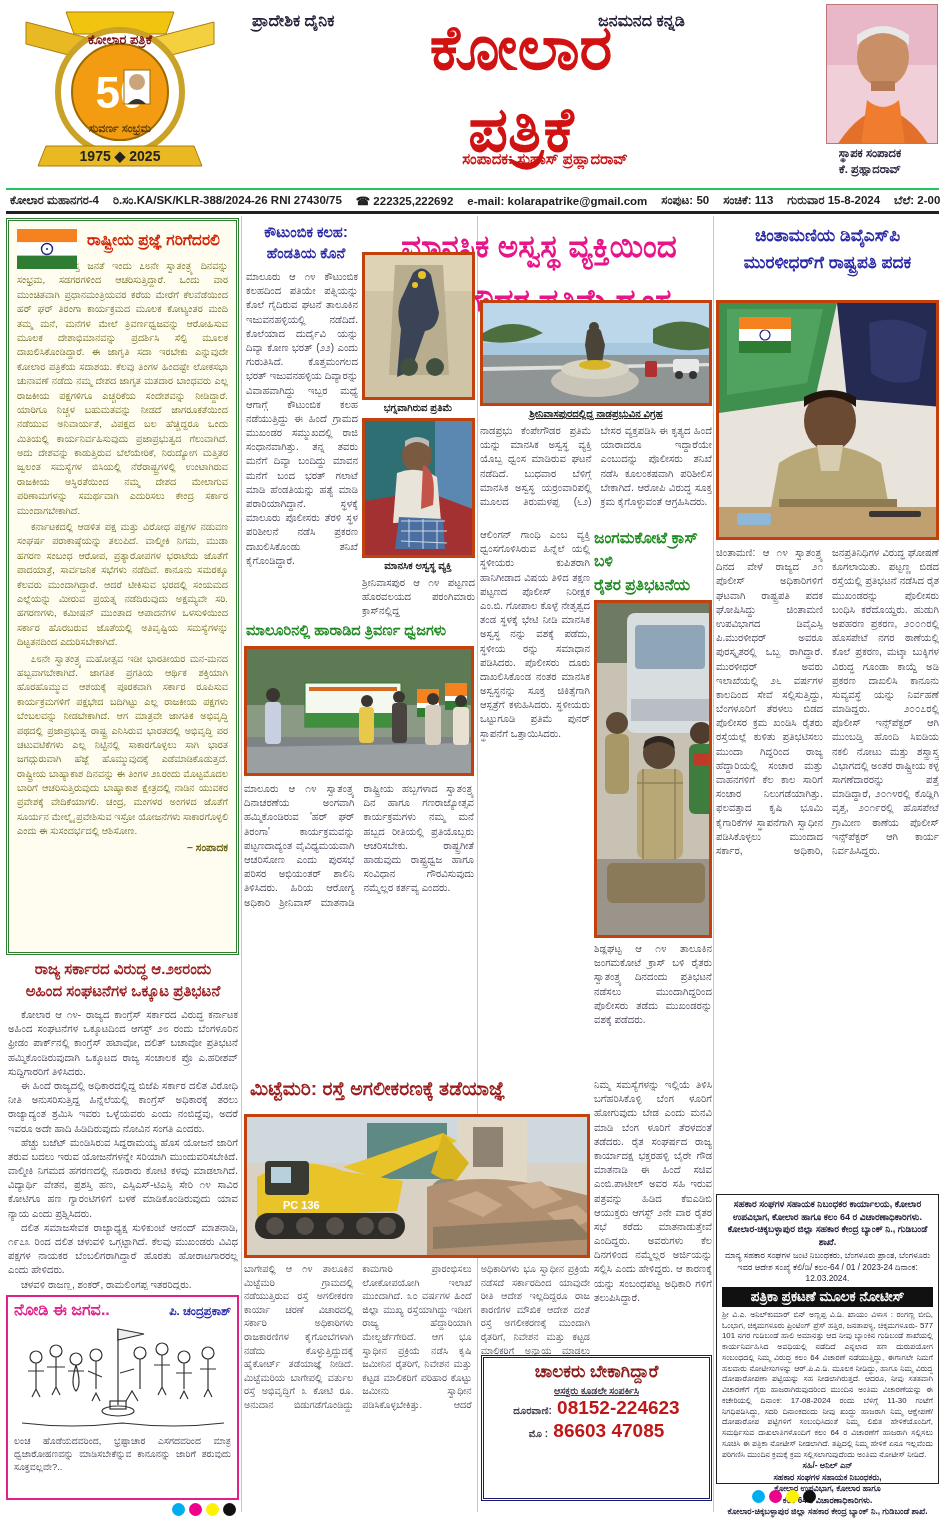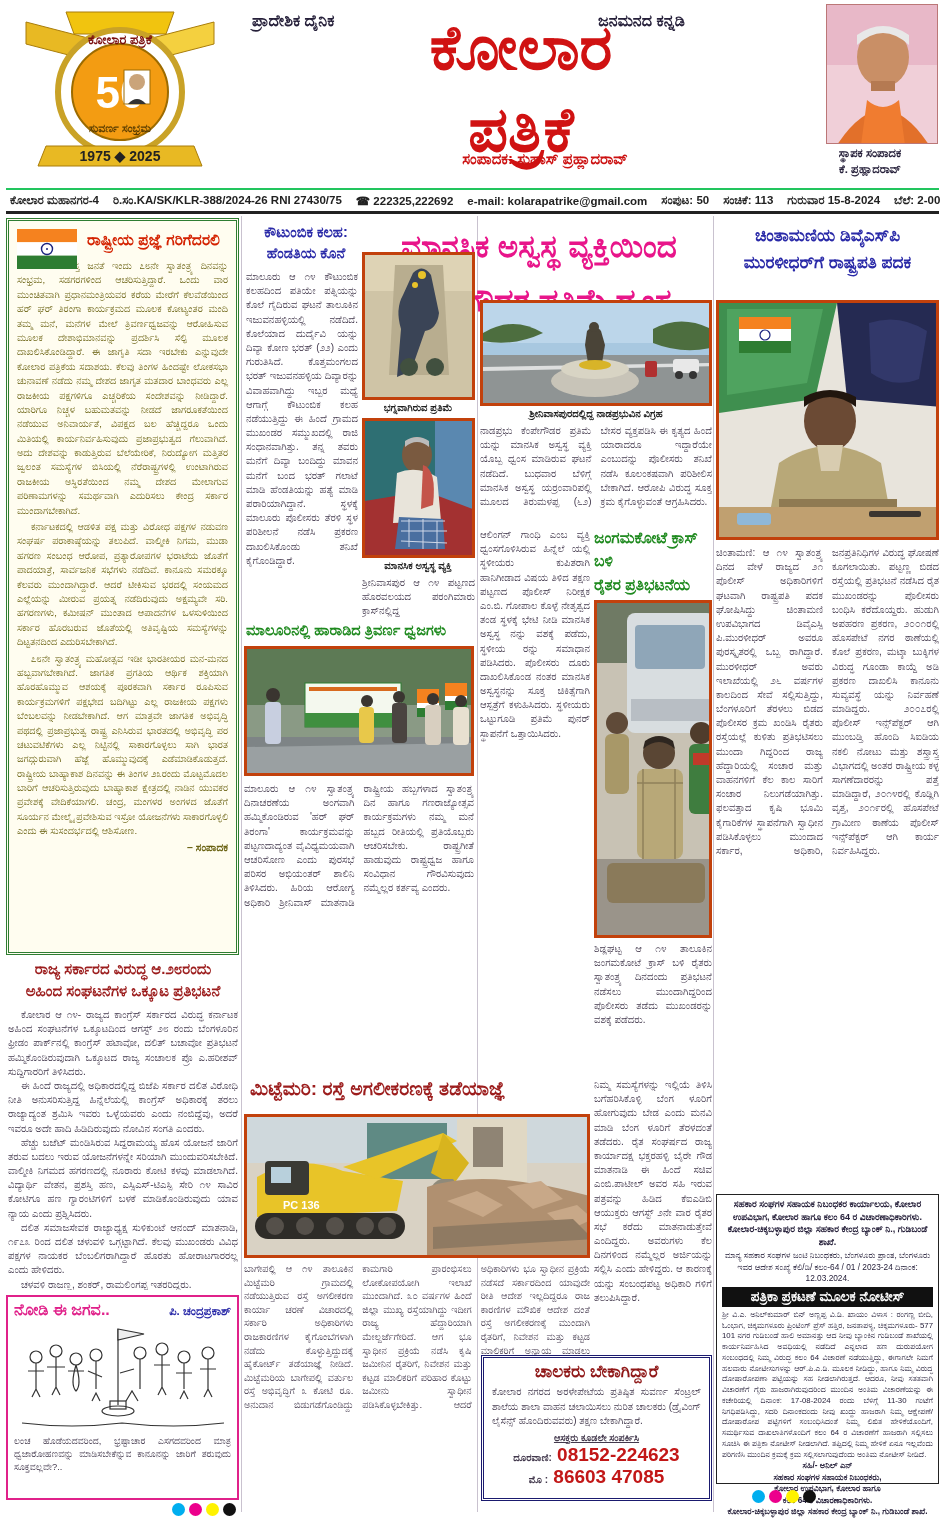--- a/index.html
+++ b/index.html
@@ -287,21 +287,21 @@
     <ellipse cx="112" cy="66" rx="34" ry="10" fill="#d8d4c4"></ellipse>
     <path d="M104 28 q8 -8 14 0 l4 14 l-4 24 l-12 0 l-4 -24 z" fill="#4a4438"></path>
     <circle cx="111" cy="24" r="5" fill="#4a4438"></circle>
     <ellipse cx="112" cy="62" rx="16" ry="5" fill="#d8b428"></ellipse>
     <rect x="190" y="56" width="26" height="14" rx="3" fill="#e8e8e8"></rect>
     <circle cx="196" cy="72" r="4" fill="#333"></circle>
       <circle cx="210" cy="72" r="4" fill="#333"></circle>
     <rect x="162" y="58" width="12" height="16" rx="2" fill="#b03030"></rect>
   </svg>
 </div>
-<div class="abs caption" style="left:480px;top:408px;width:232px;">ಶ್ರೀನಿವಾಸಪುರದಲ್ಲಿದ್ದ ನಾಡಪ್ರಭುವಿನ ವಿಗ್ರಹ</div>
+<div class="abs caption" style="left:480px;top:408px;width:232px;text-decoration:underline;">ಶ್ರೀನಿವಾಸಪುರದಲ್ಲಿದ್ದ ನಾಡಪ್ರಭುವಿನ ವಿಗ್ರಹ</div>
 <div class="abs body-txt cols2" style="left:480px;top:424px;width:232px;height:100px;overflow:hidden;">ನಾಡಪ್ರಭು ಕೆಂಪೇಗೌಡರ ಪ್ರತಿಮೆ ಯನ್ನು ಮಾನಸಿಕ ಅಸ್ವಸ್ಥ ವ್ಯಕ್ತಿ ಯೊಬ್ಬ ಧ್ವಂಸ ಮಾಡಿರುವ ಘಟನೆ ನಡೆದಿದೆ. ಬುಧವಾರ ಬೆಳಿಗ್ಗೆ ಮಾನಸಿಕ ಅಸ್ವಸ್ಥ ಯರ್ರಂವಾರಿಪಲ್ಲಿ ಮೂಲದ ತಿರುಮಳಪ್ಪ (೬೨) ಬೇಸರ ವ್ಯಕ್ತಪಡಿಸಿ ಈ ಕೃತ್ಯದ ಹಿಂದೆ ಯಾರಾದರೂ ಇದ್ದಾರೆಯೇ ಎಂಬುದನ್ನು ಪೊಲೀಸರು ತನಿಖೆ ನಡೆಸಿ ಕೂಲಂಕಷವಾಗಿ ಪರಿಶೀಲಿಸ ಬೇಕಾಗಿದೆ. ಆರೋಪಿ ವಿರುದ್ಧ ಸೂಕ್ತ ಕ್ರಮ ಕೈಗೊಳ್ಳುವಂತೆ ಆಗ್ರಹಿಸಿದರು.</div>
 <div class="abs body-txt" style="left:480px;top:528px;width:110px;height:544px;overflow:hidden;">ಆಲಿಂಗನ್ ಗಾಂಧಿ ಎಂಬ ವ್ಯಕ್ತಿ ಧ್ವಂಸಗೊಳಿಸಿರುವ ಹಿನ್ನೆಲೆ ಯಲ್ಲಿ ಸ್ಥಳೀಯರು ಕುಪಿತರಾಗಿ ಹಾನಿಗೀಡಾದ ವಿಷಯ ತಿಳಿದ ತಕ್ಷಣ ಪಟ್ಟಣದ ಪೊಲೀಸ್ ನಿರೀಕ್ಷಕ ಎಂ.ಬಿ. ಗೋಪಾಲ ಕೊಳ್ಳೆ ನೇತೃತ್ವದ ತಂಡ ಸ್ಥಳಕ್ಕೆ ಭೇಟಿ ನೀಡಿ ಮಾನಸಿಕ ಅಸ್ವಸ್ಥ ನನ್ನು ವಶಕ್ಕೆ ಪಡೆದು, ಸ್ಥಳೀಯ ರನ್ನು ಸಮಾಧಾನ ಪಡಿಸಿದರು. ಪೊಲೀಸರು ದೂರು ದಾಖಲಿಸಿಕೊಂಡ ನಂತರ ಮಾನಸಿಕ ಅಸ್ವಸ್ಥನನ್ನು ಸೂಕ್ತ ಚಿಕಿತ್ಸೆಗಾಗಿ ಆಸ್ಪತ್ರೆಗೆ ಕಳುಹಿಸಿದರು. ಸ್ಥಳೀಯರು ಒಟ್ಟುಗೂಡಿ ಪ್ರತಿಮೆ ಪುನರ್ ಸ್ಥಾಪನೆಗೆ ಒತ್ತಾಯಿಸಿದರು.</div>
 
 <div class="abs head-green" style="left:594px;top:526px;width:118px;font-size:15.5px;line-height:1.5;">
   <div>ಜಂಗಮಕೋಟೆ ಕ್ರಾಸ್ ಬಳಿ</div>
   <div>ರೈತರ ಪ್ರತಿಭಟನೆಯ ಸೊಲ್ಲು</div>
 </div>
 <div class="photo" style="left:594px;top:600px;width:118px;height:338px;">
   <svg width="118" height="338" viewBox="0 0 118 338">
     <rect width="118" height="338" fill="#c8c2b4"></rect>
@@ -348,21 +348,20 @@
     <text x="36" y="92" font-size="11" font-weight="bold" fill="#fff">PC 136</text>
     <path d="M180 70 q60 -20 166 10 l0 64 l-166 0 z" fill="#b09070"></path>
     <path d="M200 84 l30 -10 l26 14 l-20 12 z M260 70 l34 -6 l22 18 l-30 10 z M300 96 l30 -8 l16 14 l-26 12 z" fill="#c8a888"></path>
     <path d="M186 110 l140 -8 l20 20 l-160 10 z" fill="#8f7a62"></path>
   </svg>
 </div>
 <div class="abs body-txt cols3" style="left:244px;top:1262px;width:346px;height:252px;overflow:hidden;font-size:9.6px;">ಬಾಗೇಪಲ್ಲಿ ಆ ೧೪ ತಾಲೂಕಿನ ಮಿಟ್ಟೆಮರಿ ಗ್ರಾಮದಲ್ಲಿ ನಡೆಯುತ್ತಿರುವ ರಸ್ತೆ ಅಗಲೀಕರಣ ಕಾರ್ಯಾ ಚರಣೆ ವಿಚಾರದಲ್ಲಿ ಸರ್ಕಾರಿ ಅಧಿಕಾರಿಗಳು ರಾಜಕಾರಣಿಗಳ ಕೈಗೊಂಬೆಗಳಾಗಿ ನಡೆದು ಕೊಳ್ಳುತ್ತಿದ್ದುದಕ್ಕೆ ಹೈಕೋರ್ಟ್ ತಡೆಯಾಜ್ಞೆ ನೀಡಿದೆ. ಮಿಟ್ಟೆಮರಿಯ ಬಾಗೇಪಲ್ಲಿ ವರ್ತುಲ ರಸ್ತೆ ಅಭಿವೃದ್ಧಿಗೆ ೩ ಕೋಟಿ ರೂ. ಅನುದಾನ ಬಿಡುಗಡೆಗೊಂಡಿದ್ದು ಕಾಮಗಾರಿ ಪ್ರಾರಂಭಿಸಲು ಲೋಕೋಪಯೋಗಿ ಇಲಾಖೆ ಮುಂದಾಗಿದೆ. ೩೦ ವರ್ಷಗಳ ಹಿಂದೆ ಜಿಲ್ಲಾ ಮುಖ್ಯ ರಸ್ತೆಯಾಗಿದ್ದು ಇದೀಗ ರಾಜ್ಯ ಹೆದ್ದಾರಿಯಾಗಿ ಮೇಲ್ದರ್ಜೆಗೇರಿದೆ. ಆಗ ಭೂ ಸ್ವಾಧೀನ ಪ್ರಕ್ರಿಯೆ ನಡೆಸಿ ಕೃಷಿ ಜಮೀನಿನ ರೈತರಿಗೆ, ನಿವೇಶನ ಮತ್ತು ಕಟ್ಟಡ ಮಾಲಿಕರಿಗೆ ಪರಿಹಾರ ಕೊಟ್ಟು ಜಮೀನು ಸ್ವಾಧೀನ ಪಡಿಸಿಕೊಳ್ಳಬೇಕಿತ್ತು. ಆದರೆ ಅಧಿಕಾರಿಗಳು ಭೂ ಸ್ವಾಧೀನ ಪ್ರಕ್ರಿಯೆ ನಡೆಸದೆ ಸರ್ಕಾರದಿಂದ ಯಾವುದೇ ರೀತಿ ಆದೇಶ ಇಲ್ಲದಿದ್ದರೂ ರಾಜ ಕಾರಣಿಗಳ ಮೌಖಿಕ ಆದೇಶ ದಂತೆ ರಸ್ತೆ ಅಗಲೀಕರಣಕ್ಕೆ ಮುಂದಾಗಿ ರೈತರಿಗೆ, ನಿವೇಶನ ಮತ್ತು ಕಟ್ಟಡ ಮಾಲಿಕರಿಗೆ ಅನ್ಯಾಯ ಮಾಡಲು ಹೊರಟಿ ದ್ದಾರೆ ಎಂದು ಆಪಾದಿಸಿ ಮಿಟ್ಟೆ ಮರಿ ಗ್ರಾಮಸ್ಥರು ಅನಧಿಕೃತ ಕಾರ್ಯಾಚರಣೆ ವಿರುದ್ಧ ಹೈಕೋರ್ಟ್ ಮೊರೆ ಹೋಗಿದ್ದರು.</div>
 
 <div class="ad-box">
   <div class="ad-title">ಚಾಲಕರು ಬೇಕಾಗಿದ್ದಾರೆ</div>
-  <div class="ad-body">ಕೋಲಾರ ನಗರದ ಅರಳೇಪೇಟೆಯ ಪ್ರತಿಷ್ಠಿತ ಸುವರ್ಣ ಸೆಂಟ್ರಲ್ ಶಾಲೆಯ ಶಾಲಾ ವಾಹನ ಚಲಾಯಿಸಲು ನುರಿತ ಚಾಲಕರು (ಡ್ರೈವಿಂಗ್ ಲೈಸೆನ್ಸ್ ಹೊಂದಿರುವವರು) ತಕ್ಷಣ ಬೇಕಾಗಿದ್ದಾರೆ.</div>
   <div class="ad-note">ಆಸಕ್ತರು ಕೂಡಲೇ ಸಂಪರ್ಕಿಸಿ</div>
   <div class="ad-phone"><small>ದೂರವಾಣಿ:</small> <span>08152-224623</span></div>
   <div class="ad-phone"><small>ಮೊ :</small> <span>86603 47085</span></div>
 </div>
 
 <div class="abs head-blue" style="left:716px;top:222px;width:223px;font-size:17px;line-height:1.6;text-align:center;">
   <div>ಚಿಂತಾಮಣಿಯ ಡಿವೈಎಸ್‌ಪಿ</div>
   <div>ಮುರಳೀಧರ್‌ಗೆ ರಾಷ್ಟ್ರಪತಿ ಪದಕ</div>
 </div>
 <div class="photo" style="left:716px;top:300px;width:223px;height:240px;">

